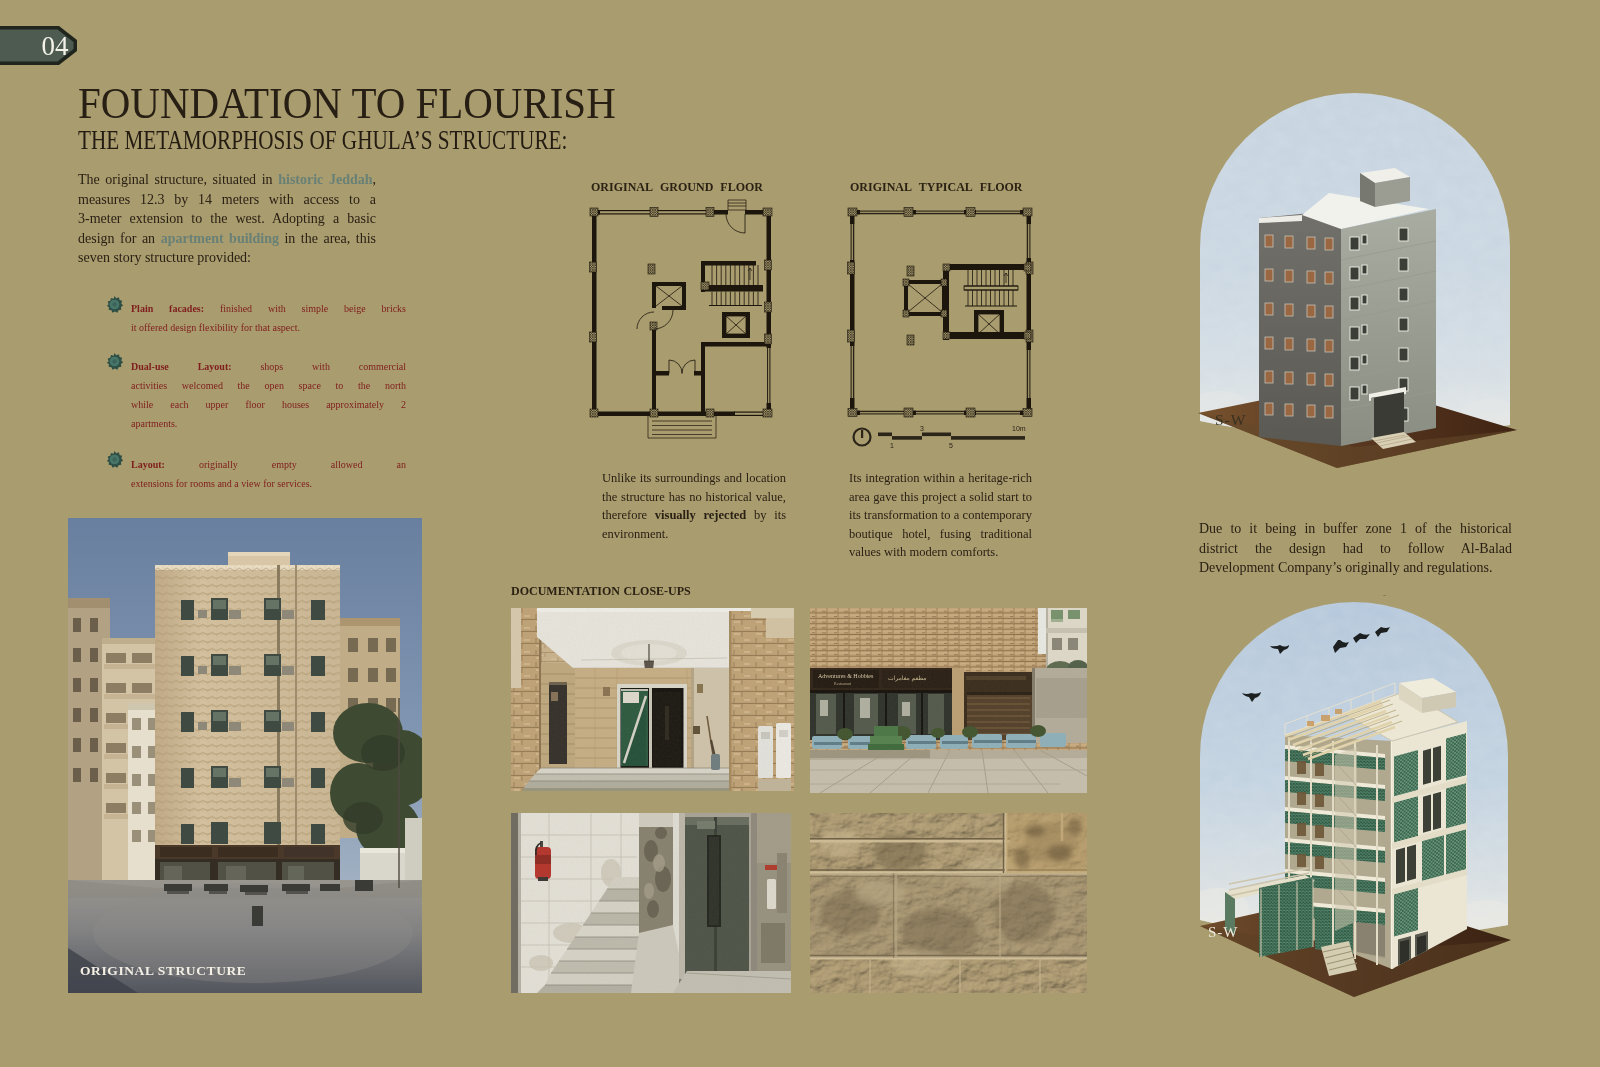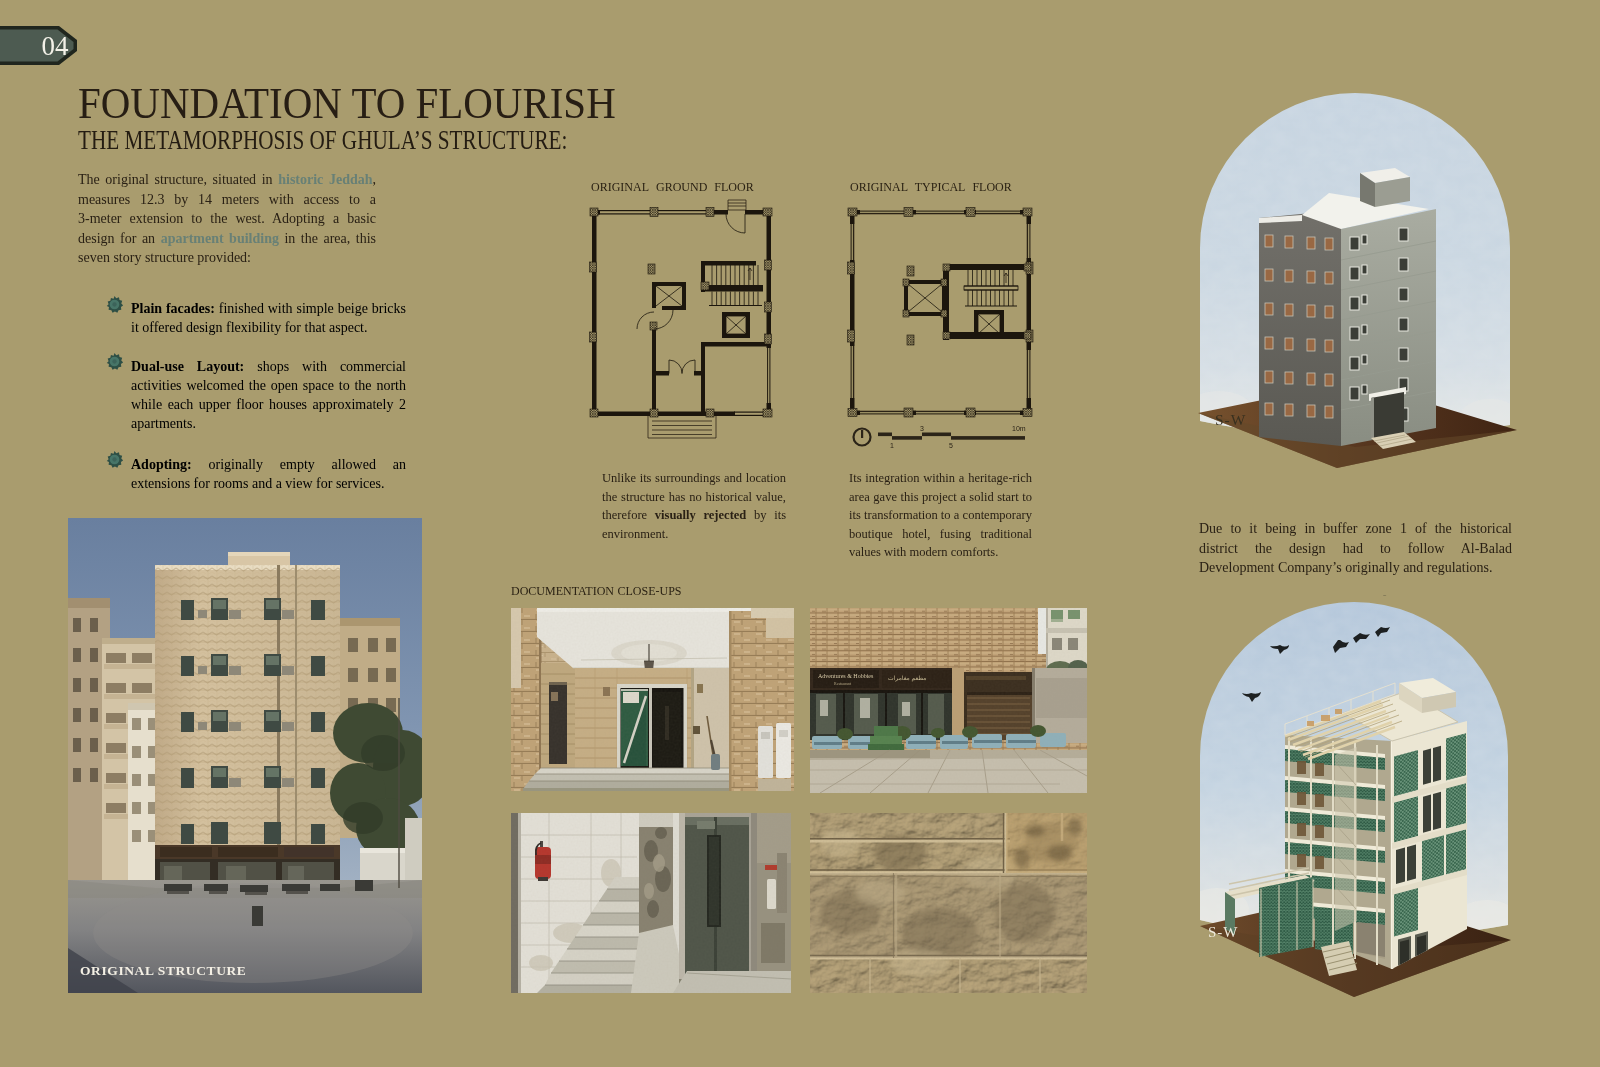--- a/index.html
+++ b/index.html
@@ -1,23 +1,23 @@
 <!DOCTYPE html>
 <html><head>
 <meta charset="utf-8">
 <style>
 html,body{margin:0;padding:0;}
 body{width:1600px;height:1067px;position:relative;background:#a99c6e;font-family:"Liberation Serif",serif;overflow:hidden;}
 .abs{position:absolute;}
 .jline{text-align:justify;text-align-last:justify;}
 .body-text{color:#2a2115;font-size:14px;line-height:19.6px;}
-.bullet-text{color:#000000;font-size:14px;line-height:19px;}
+.bullet-text{color:#7f1d1d;font-size:10px;line-height:19px;}
 .teal{color:#688076;font-weight:bold;}
 .cap{color:#2a2115;font-size:12.5px;line-height:18.6px;}
-.planTitle{color:#2b2214;font-size:12px;font-weight:normal;letter-spacing:0px;word-spacing:0.5px;}
+.planTitle{color:#2b2214;font-size:12px;font-weight:bold;letter-spacing:0px;word-spacing:0.5px;}
 </style>
 </head>
 <body>
 
 <svg class="abs" style="left:0;top:22px" width="90" height="50" viewBox="0 0 90 50">
 <polygon points="0,4 59,4 77,18 77,29 59,43 0,43" fill="#20261e"></polygon>
 <polygon points="0,7.5 57.5,7.5 73.5,20 73.5,27 57.5,39.5 0,39.5" fill="#4d5b51"></polygon>
 <text x="55" y="33" text-anchor="middle" font-family="Liberation Serif" font-size="27" fill="#f3f1e8">04</text>
 </svg>
 
@@ -39,21 +39,21 @@
 </div>
 
 <div class="abs bullet-text" style="left:131px;top:357px;width:275px;">
 <div class="jline"><b>Dual-use Layout:</b> shops with commercial</div>
 <div class="jline">activities welcomed the open space to the north</div>
 <div class="jline">while each upper floor houses approximately 2</div>
 <div>apartments.</div>
 </div>
 
 <div class="abs bullet-text" style="left:131px;top:455px;width:275px;">
-<div class="jline"><b>Adopting:</b> originally empty allowed an</div>
+<div class="jline"><b>Layout:</b> originally empty allowed an</div>
 <div>extensions for rooms and a view for services.</div>
 </div>
 
 <svg class="abs" style="left:106px;top:296px" width="17" height="17" viewBox="0 0 19 19">
     <g>
       <path d="M9.5 0l2 2.4 3-.9.6 3 3 .9-1 2.9 2 2.2-2.4 1.9.4 3.1-3.1.3-1.3 2.9-2.7-1.5-2.7 1.5-1.3-2.9-3.1-.3.4-3.1L.9 11.3l2-2.2-1-2.9 3-.9.6-3 3 .9z" fill="#2e4f45"></path>
       <circle cx="9.5" cy="9.5" r="5.4" fill="#477568"></circle>
       <circle cx="9.5" cy="9.5" r="2.4" fill="#3c635a"></circle>
     </g>
   </svg>

